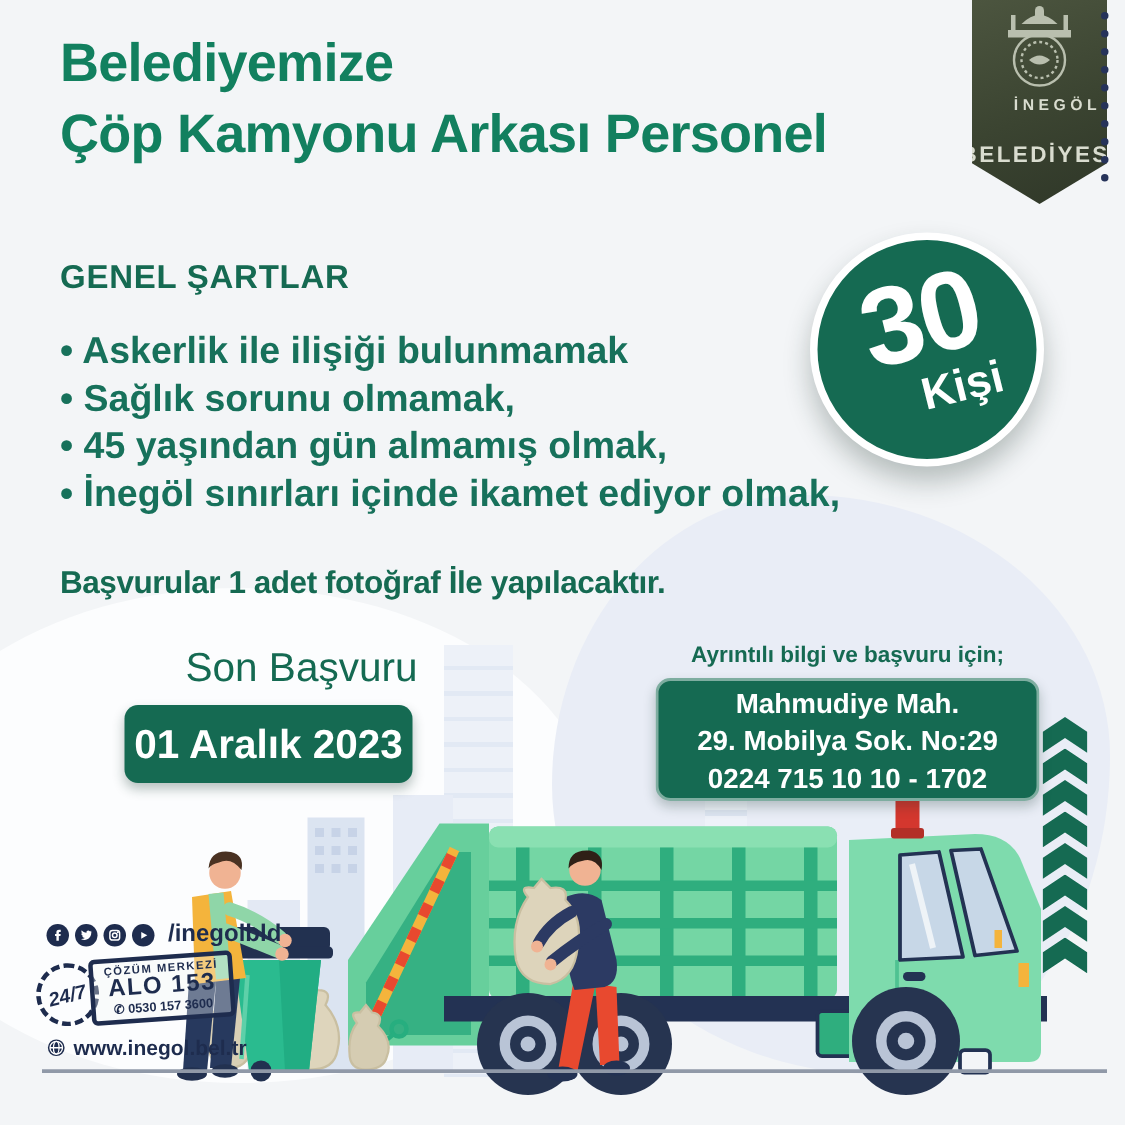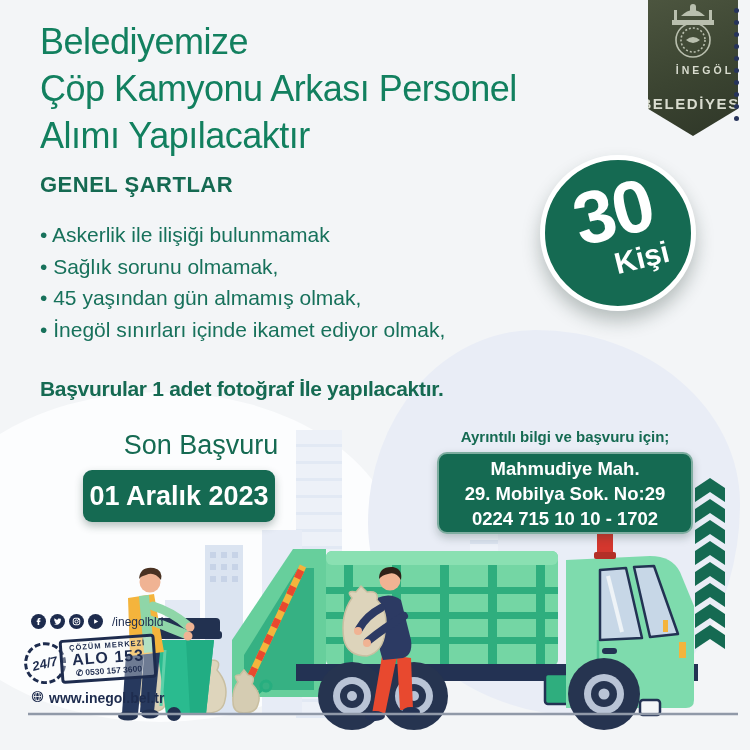--- a/index.html
+++ b/index.html
@@ -17,21 +17,21 @@
   
   .blob-blue{left:368px; top:330px; width:372px; height:386px; background:#e9edf6;
     border-radius:45% 55% 42% 58% / 50% 45% 55% 50%; z-index:0;}
   .blob-white{left:-80px; top:392px; width:480px; height:330px; background:#fcfdfe;
     border-radius:50%; z-index:0;}
   .bg-building{left:296px; top:430px; width:46px; height:288px; z-index:0;
     background:repeating-linear-gradient(#edf1f8 0 14px, #e2e9f4 14px 17px);}
 
   
   .title{left:40px; top:18px; z-index:6; color:var(--title-green);
-    font-size:36px; font-weight:400; line-height:47px; letter-spacing:-0.5px;}
+    font-size:36px; font-weight:700; line-height:47px; letter-spacing:-0.5px;}
 
   
   .pennant{left:648px; top:0; width:90px; height:136px; z-index:6;
     background:linear-gradient(160deg,#4c553f 0%, #3b4431 55%, #2f3728 100%);
     clip-path:polygon(0 0,100% 0,100% 80%,50% 100%,0 80%);
     display:flex; flex-direction:column; align-items:center;}
   .pennant .org1{color:#d9dccf; font-size:10.5px; font-weight:700; letter-spacing:3px; margin-top:2px;padding-left:24px;}
   .pennant .org2{color:#d9dccf; font-size:15px; font-weight:700; letter-spacing:1.6px; margin-top:19px;}
   .dots{left:734px; top:8px; z-index:6; display:flex; flex-direction:column; gap:7px;}
   .dots div{width:5px;height:5px;border-radius:50%;background:#26335a;}
@@ -42,21 +42,21 @@
     box-shadow:0 10px 18px rgba(24,48,40,.28);
     display:flex; align-items:center; justify-content:center;}
   .quota-inner{transform:rotate(-14deg); color:#fff; text-align:center; margin-top:-6px;}
   .quota-number{font-size:74px; font-weight:800; line-height:.85; letter-spacing:-2px;}
   .quota-unit{font-size:30px; font-weight:800; margin-left:34px; margin-top:2px;}
 
   
   .req-heading{left:40px; top:172px; z-index:6; color:var(--green);
     font-size:22px; font-weight:800; letter-spacing:.5px;}
   .req-list{left:40px; top:219px; z-index:6; list-style:none;}
-  .req-list li{font-size:21px; font-weight:400; color:var(--text-green); line-height:31.5px;}
+  .req-list li{font-size:25px; font-weight:700; color:var(--text-green); line-height:31.5px;}
   .req-note{left:40px; top:377px; z-index:6; color:var(--green);
     font-size:21px; font-weight:800; letter-spacing:-0.3px;}
 
   
   .deadline-label{left:83px; top:430px; width:236px; text-align:center; z-index:6;
     color:var(--green); font-size:27px; font-weight:400;}
   .deadline-box{left:83px; top:470px; width:192px; height:52px; z-index:6;
     background:var(--green); border-radius:9px; box-shadow:0 4px 8px rgba(21,53,44,.3);
     color:#fff; font-size:27px; font-weight:800; text-align:center; line-height:52px;}
 
@@ -72,49 +72,48 @@
   
   .chevrons{left:695px; top:478px; z-index:5; display:flex; flex-direction:column;}
   .chevrons div{width:30px; height:24px; background:var(--green); margin-bottom:-3px;
     clip-path:polygon(50% 0%,100% 42%,100% 100%,50% 58%,0% 100%,0% 42%);}
 
   
   .social-row{left:31px; top:614px; z-index:7; display:flex; align-items:center; gap:4px;}
   .sicon{width:15px; height:15px; border-radius:50%; background:var(--navy);
     display:flex; align-items:center; justify-content:center;}
   .sicon svg{display:block;}
-  .social-handle{color:var(--navy); font-size:12px; font-weight:400; margin-left:5px;}
+  .social-handle{color:var(--navy); font-size:16px; font-weight:700; margin-left:5px;}
 
   .stamp{left:24px; top:638px; z-index:7; display:flex; align-items:center;
     transform:rotate(-4deg); color:var(--navy);}
   .stamp-circle{width:42px; height:42px; border:3px dashed var(--navy); border-radius:50%;
     display:flex; align-items:center; justify-content:center; flex:none;}
   .stamp-hours{font-size:13px; font-weight:800; font-style:italic; transform:rotate(-10deg);}
   .stamp-box{margin-left:-6px; border:3px solid var(--navy); border-radius:4px;
     padding:1px 7px 2px; text-align:center; background:rgba(243,245,247,.35);}
   .stamp-label{font-size:7.5px; font-weight:800; letter-spacing:1px;}
   .stamp-hotline{font-size:16px; font-weight:800; letter-spacing:1px; line-height:16px;}
   .stamp-phone{font-size:8.5px; font-weight:800;}
 
-  .website-row{left:31px; top:690px; z-index:7; display:flex; gap:5px;}
+  .website-row{left:31px; top:690px; z-index:7; display:flex; align-items:center; gap:5px;}
   .website-text{color:var(--navy); font-size:14px; font-weight:800;}
 
   .illustration{left:0; top:505px; z-index:3;}
 </style>
 </head>
 <body>
 
 <div class="abs blob-white"></div>
 <div class="abs blob-blue"></div>
 <div class="abs bg-building"></div>
 
 <div class="abs title">
   <div>Belediyemize</div>
   <div>Çöp Kamyonu Arkası Personel</div>
-  <div>Alımı Yapılacaktır</div>
 </div>
 
 <div class="abs pennant">
   <svg width="58" height="62" viewBox="0 0 58 62">
     <g fill="none" stroke="#b9bfae" stroke-width="1.6">
       <rect x="26" y="4" width="6" height="10" rx="3" fill="#b9bfae" stroke="none"></rect>
       <path d="M17,16 Q29,4 41,16 Z" fill="#b9bfae" stroke="none"></path>
       <rect x="10" y="10" width="3" height="12" fill="#b9bfae" stroke="none"></rect>
       <rect x="45" y="10" width="3" height="12" fill="#b9bfae" stroke="none"></rect>
       <rect x="8" y="20" width="42" height="5" fill="#b9bfae" stroke="none"></rect>

